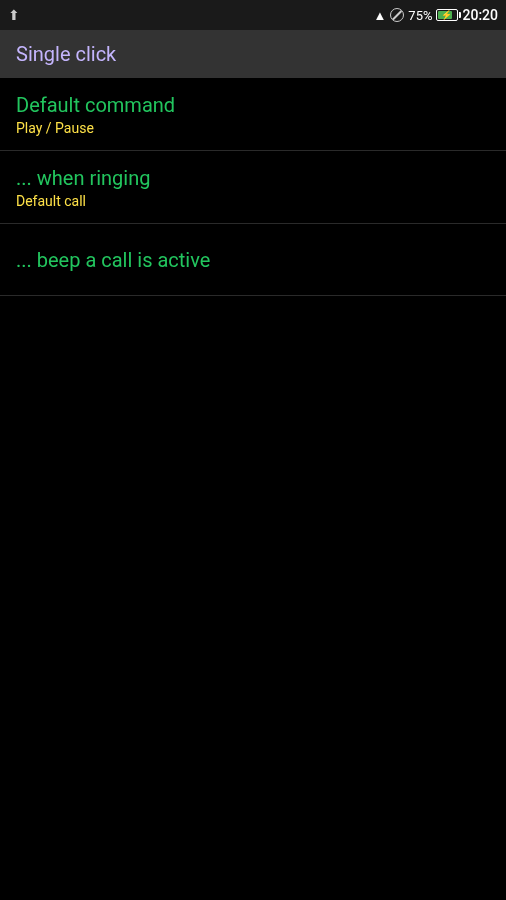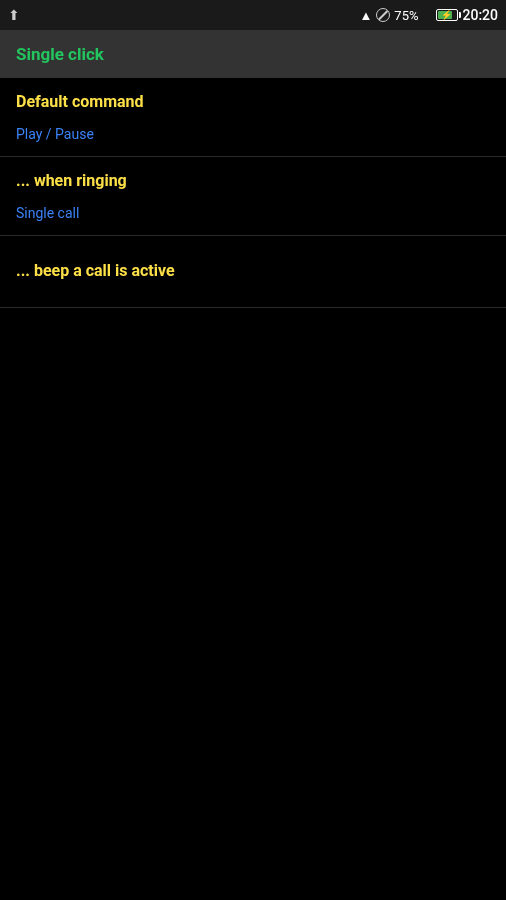--- a/index.html
+++ b/index.html
@@ -48,21 +48,21 @@
     }
 
     .wifi-icon {
       font-size: 13px;
       color: #fff;
     }
 
     .battery-container {
       display: flex;
       align-items: center;
-      gap: 18px;
+      gap: 4px;
       text-align: right;
     }
 
     .battery-icon {
       width: 22px;
       height: 12px;
       border: 1.5px solid #fff;
       border-radius: 2px;
       position: relative;
       display: flex;
@@ -110,23 +110,23 @@
     .action-bar {
       width: 100%;
       height: 48px;
       background: #333;
       display: flex;
       align-items: center;
       padding: 0 16px;
     }
 
     .action-bar-title {
-      font-size: 17px;
-      font-weight: 700;
-      color: #22c55e;
+      font-size: 20px;
+      font-weight: 400;
+      color: #c4b5fd;
     }
 
     
     .content {
       width: 100%;
       background: #000;
     }
 
     .list-item {
       width: 100%;
@@ -137,30 +137,30 @@
       align-items: center;
       justify-content: space-between;
       min-height: 72px;
     }
 
     .list-item-text {
       flex: 1;
     }
 
     .list-item-title {
-      font-size: 16px;
-      color: #fde047;
-      font-weight: 700;
+      font-size: 20px;
+      color: #22c55e;
+      font-weight: 400;
       line-height: 1.3;
     }
 
     .list-item-subtitle {
       font-size: 14px;
-      color: #3b82f6;
-      margin-top: 13px;
+      color: #fde047;
+      margin-top: 2px;
     }
 
     
     .checkbox {
       width: 36px;
       height: 36px;
       border: 2px solid #666;
       background: #333;
       border-radius: 3px;
       display: flex;
@@ -235,21 +235,21 @@
   <div class="list-item">
     <div class="list-item-text">
       <div class="list-item-title">Default command</div>
       <div class="list-item-subtitle">Play / Pause</div>
     </div>
   </div>
 
   <div class="list-item">
     <div class="list-item-text">
       <div class="list-item-title">... when ringing</div>
-      <div class="list-item-subtitle">Single call</div>
+      <div class="list-item-subtitle">Default call</div>
     </div>
   </div>
 
   <div class="list-item">
     <div class="list-item-text">
       <div class="list-item-title">... beep a call is active</div>
     </div>
   </div>
 
 

